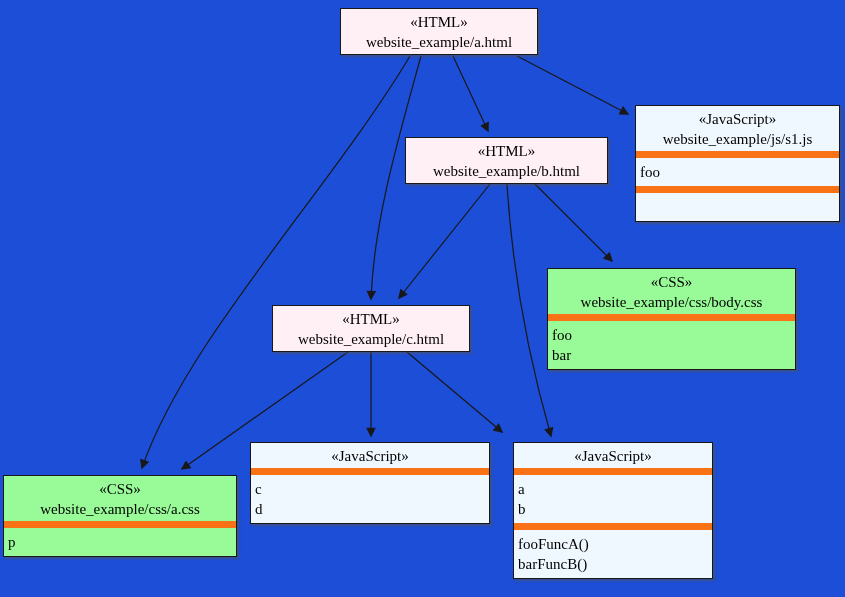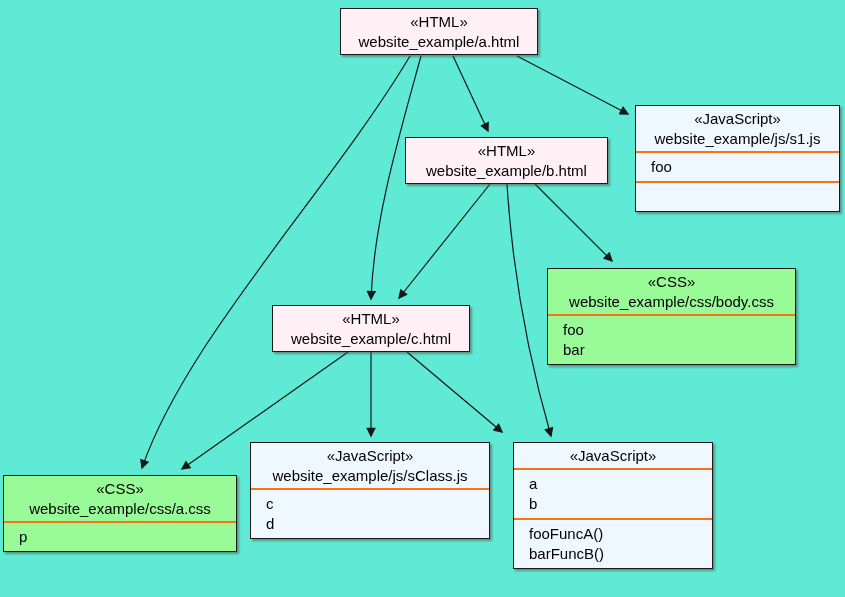--- a/index.html
+++ b/index.html
@@ -4,22 +4,22 @@
 <style>
   html, body {
     margin: 0;
     padding: 0;
     background: #ffffff;
   }
   .canvas {
     position: relative;
     width: 845px;
     height: 597px;
-    background: #5eead4;
-    font-family: Liberation Sans, sans-serif;
+    background: #1d4ed8;
+    font-family: Liberation Serif, serif;
     overflow: hidden;
   }
   svg.edge-layer {
     position: absolute;
     left: 0;
     top: 0;
     width: 845px;
     height: 597px;
   }
   .node {
@@ -30,22 +30,22 @@
     line-height: 20px;
     color: #000000;
     box-shadow: 2px 2px 2px rgba(80,80,80,0.55);
   }
   .node .hdr {
     text-align: center;
     padding: 3px 4px 2px 4px;
     white-space: nowrap;
   }
   .node .comp {
-    border-top: 2px solid #f97316;
-    padding: 4px 15px;
+    border-top: 7px solid #f97316;
+    padding: 4px 4px;
     min-height: 20px;
   }
   .node .comp .row {
     white-space: nowrap;
   }
 </style>
 </head>
 <body>
 
 <div class="canvas">
@@ -112,21 +112,20 @@
           <div>«CSS»</div>
           <div>website_example/css/a.css</div>
         </div>
         <div class="comp">
           <div class="row">p</div>
         </div>
       </div>
       <div class="node" style="left: 250px; top: 442px; width: 240px; background: rgb(240, 248, 255);">
         <div class="hdr">
           <div>«JavaScript»</div>
-          <div>website_example/js/sClass.js</div>
         </div>
         <div class="comp">
           <div class="row">c</div>
           <div class="row">d</div>
         </div>
       </div>
       <div class="node" style="left: 513px; top: 442px; width: 200px; background: rgb(240, 248, 255);">
         <div class="hdr">
           <div>«JavaScript»</div>
         </div>

